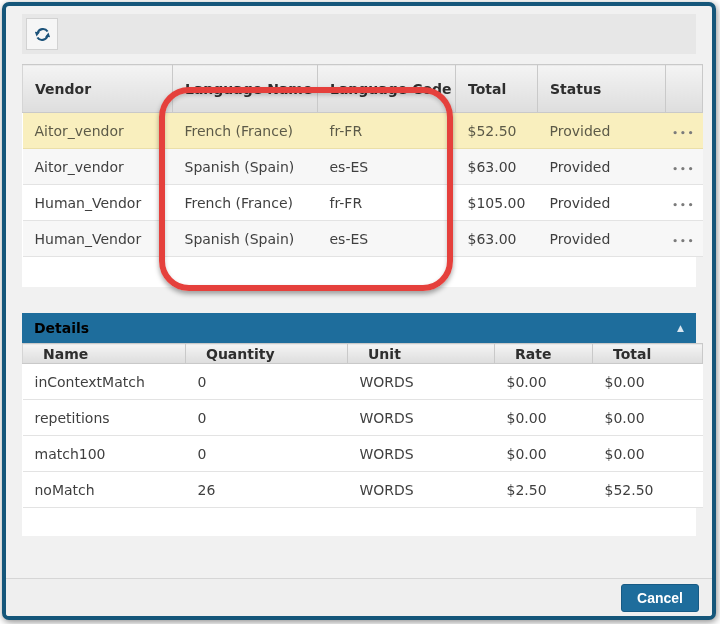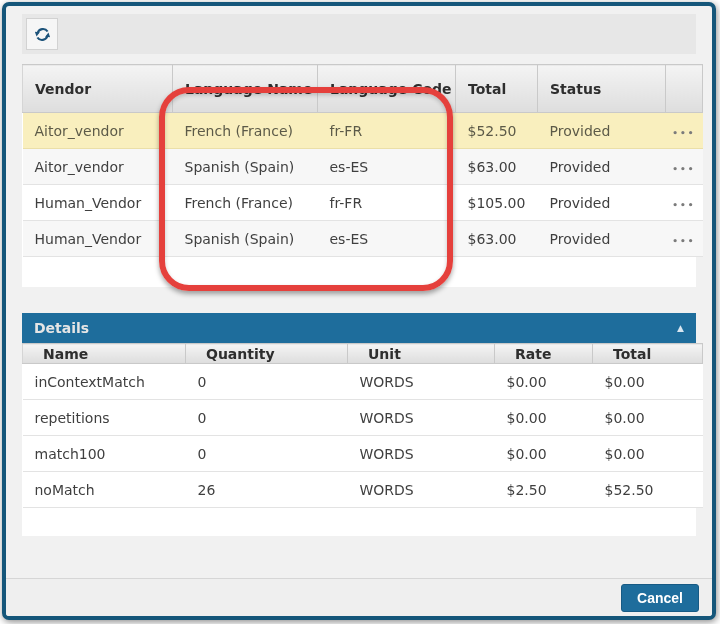--- a/index.html
+++ b/index.html
@@ -39,21 +39,21 @@
   tr.alt td { background:#f7f7f7; }
   tr.hl td { background:#f9efbe; border-bottom:1px solid #ebdfa8; border-top:1px solid #ebdfa8; color:#5c5a48; }
   td.actions { text-align:center; padding:0; }
   .dots { color:#7b7b7b; font-size:9px; letter-spacing:2px; font-weight:bold; cursor:pointer; }
   .main-wrap { padding-bottom:30px; background:#ffffff; }
 
   
   .details { margin-top:26px; }
   .details-header { height:30px; background:#1e6d9c; display:flex; align-items:center;
     padding:0 12px; cursor:pointer; }
-  .details-header .dh-title { color:#e5e5e5; font-weight:bold; font-size:14px; flex:1; }
+  .details-header .dh-title { color:#000000; font-weight:bold; font-size:14px; flex:1; }
   .caret { color:#d8e6f0; font-size:9px; }
   .det-wrap { padding-bottom:28px; background:#ffffff; }
 
   
   .footer { position:absolute; left:0; right:0; bottom:0; height:38px; background:#efefef;
     border-top:1px solid #d6d6d6; display:flex; align-items:center;
     justify-content:flex-end; padding-right:13px; }
   .cancel-btn { background:#1e6d9c; border:1px solid #175a84; color:#ffffff;
     font-weight:bold; font-size:14px; padding:5px 15px; border-radius:3px; cursor:pointer;
     font-family:Liberation Sans, sans-serif; }

